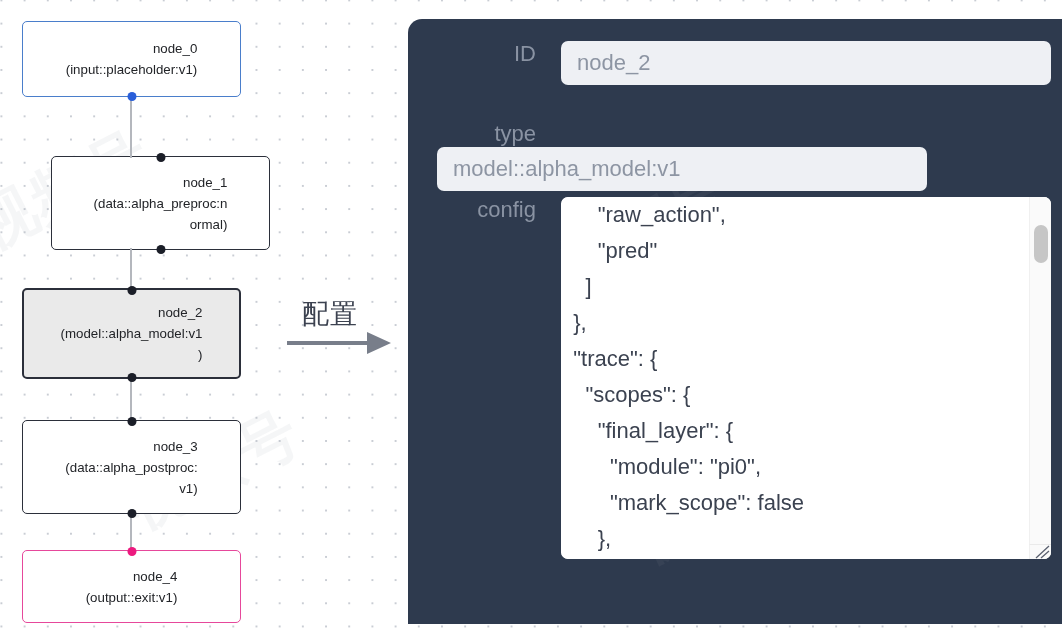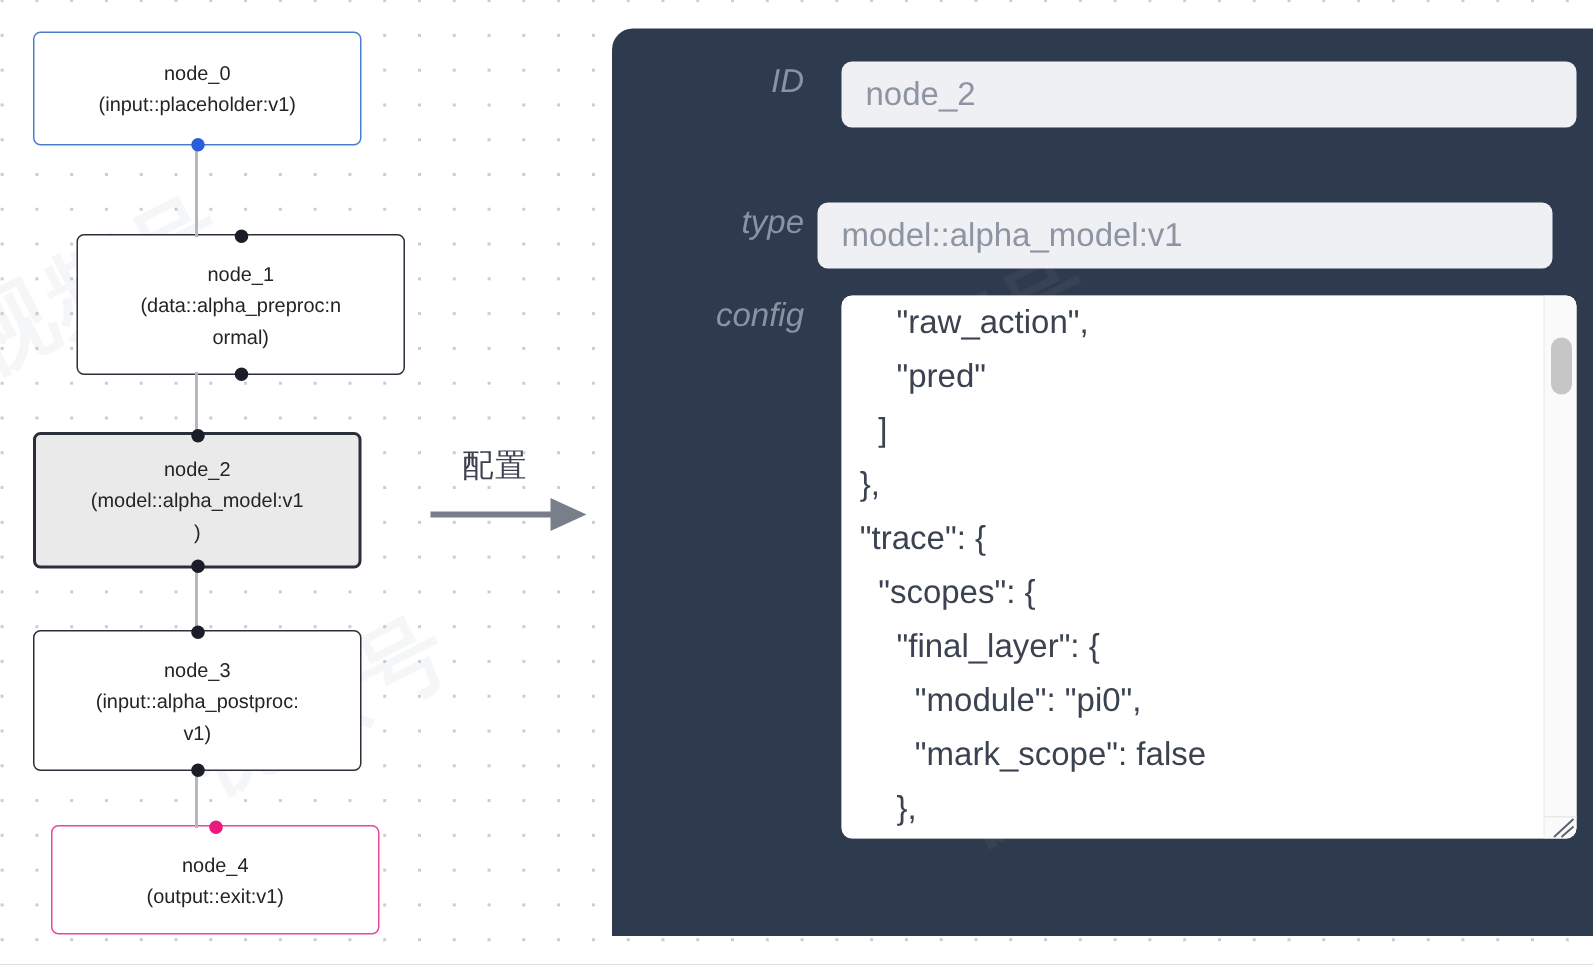--- a/index.html
+++ b/index.html
@@ -49,21 +49,21 @@
   
   .node {
     position: absolute;
     box-sizing: border-box;
     background: #ffffff;
     border: 1.6px solid #2b2f3a;
     border-radius: 5px;
     display: flex;
     align-items: center;
     justify-content: center;
-    text-align: center;
+    text-align: right;
     color: #222428;
     font-size: 13.3px;
     line-height: 21px;
     padding: 2px 8px;
     white-space: pre-line;
   }
   .node.selected {
     background: #eaeaea;
     border-color: #2b2f3a;
     border-width: 2px;
@@ -103,21 +103,21 @@
     top: 296px;
     width: 112px;
     height: 64px;
   }
   #flow-arrow-label {
     position: absolute;
     left: 0;
     top: 0;
     width: 90px;
     text-align: center;
-    font-size: 21px;
+    font-size: 27px;
     color: #3c4250;
     font-family: "DejaVu Sans", sans-serif;
     letter-spacing: 1px;
   }
   #flow-arrow-svg {
     position: absolute;
     left: 0;
     top: 33px;
   }
 
@@ -152,36 +152,35 @@
     align-items: flex-start;
   }
   .field-label {
     color: #8a93a3;
     font-size: 22px;
     text-align: right;
     width: 108px;
     padding-right: 0;
     flex: none;
     user-select: none;
-    font-style: italic;
   }
   .field-input {
     box-sizing: border-box;
     background: #eef0f4;
     border: none;
     border-radius: 7px;
     color: #8d95a3;
     font-size: 22px;
     font-family: "Liberation Sans", sans-serif;
     padding: 8px 16px;
     outline: none;
   }
 
   #row-id    { left: 20px; top: 22px;  }
-  #row-type  { left: 20px; top: 116px; }
+  #row-type  { left: 20px; top: 102px; flex-direction: column; }
   #row-config{ left: 20px; top: 178px; }
 
   #id-input    { width: 490px; height: 44px; margin-left: 25px; }
   #type-input  { width: 490px; height: 44px; margin-left: 9px; }
 
   #config-textarea-wrap {
     position: relative;
     margin-left: 25px;
     width: 490px;
     height: 362px;
@@ -287,27 +286,27 @@
     <div class="node selected" style="left:22px;top:288px;width:219px;height:91px;">
       <span>node_2
 (model::alpha_model:v1
 )</span>
       <span class="handle top"></span>
       <span class="handle bottom"></span>
     </div>
 
     <div class="node" style="left:22px;top:420px;width:219px;height:94px;">
       <span>node_3
-(input::alpha_postproc:
+(data::alpha_postproc:
 v1)</span>
       <span class="handle top"></span>
       <span class="handle bottom"></span>
     </div>
 
-    <div class="node output-node" style="left:22px;top:550px;width:219px;height:73px;margin-left:12px;">
+    <div class="node output-node" style="left:22px;top:550px;width:219px;height:73px;">
       <span>node_4
 (output::exit:v1)</span>
       <span class="handle top pink"></span>
     </div>
 
     <div id="flow-arrow-group">
       <div id="flow-arrow-label">配置</div>
       <svg id="flow-arrow-svg" width="110" height="28" viewBox="0 0 110 28">
         <path d="M2 12 L82 12 L82 3 L106 14 L82 25 L82 16 L2 16 Z" fill="#787e8a"></path>
       </svg>

